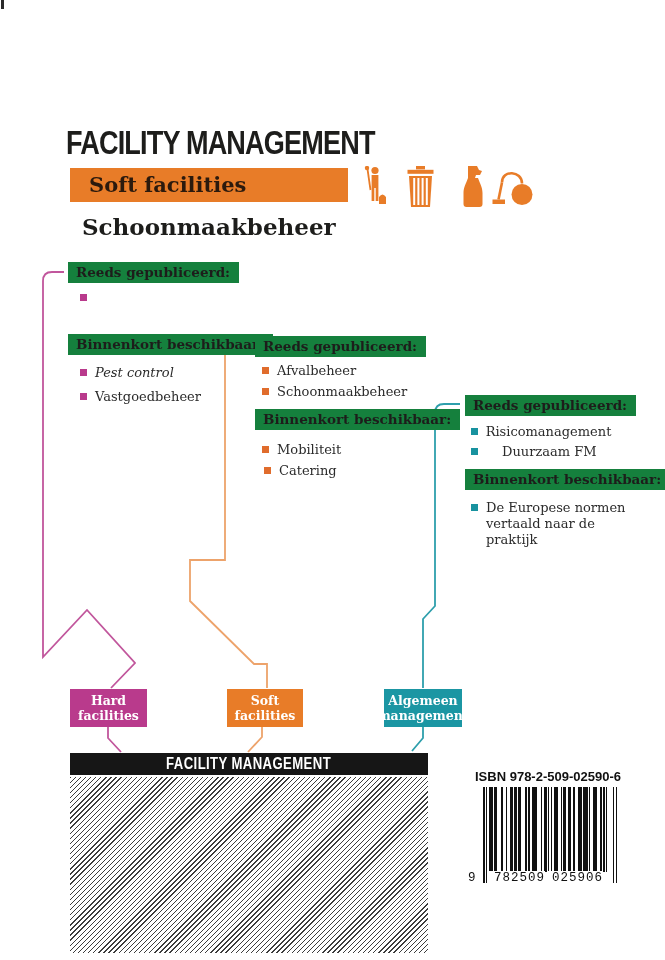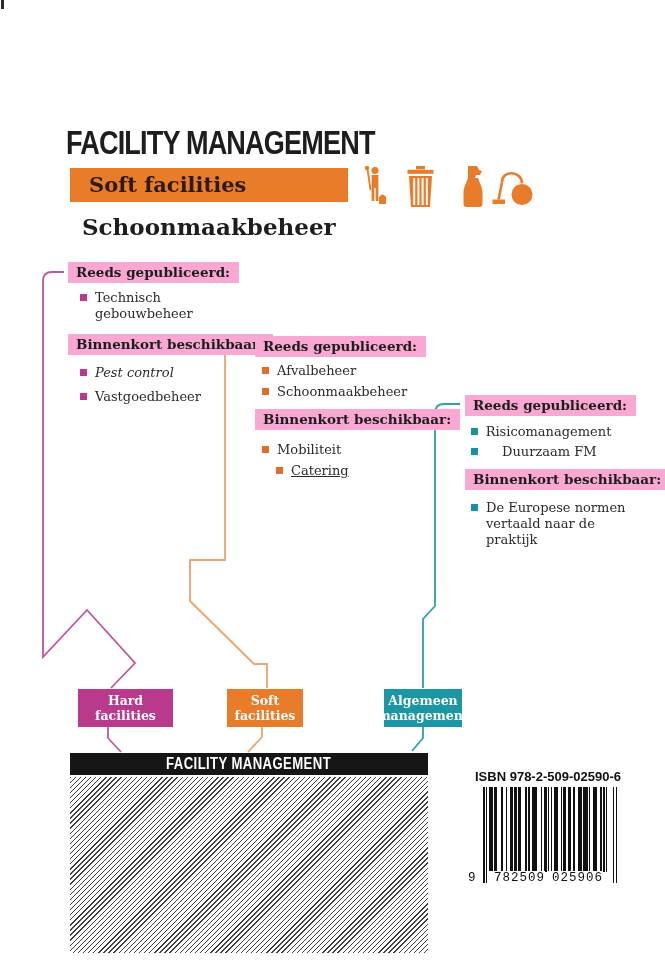--- a/index.html
+++ b/index.html
@@ -16,21 +16,21 @@
   .banner{left:70px;top:168px;width:278px;height:34px;background:#e87c28;}
   .banner span{display:block;padding-left:19px;line-height:34px;font-size:21px;
     font-weight:bold;color:#2c1a0d;}
 
   .book-title{left:82px;top:213px;font-size:23px;font-weight:bold;color:#1d1d1b;}
 
   
   .icon{top:166px;height:41px;}
 
   
-  .hdr{background:#f9a8d4;color:#1d1d1b;font-size:13.5px;font-weight:bold;
+  .hdr{background:#15803d;color:#1d1d1b;font-size:13.5px;font-weight:bold;
     padding:2px 9px 3px 8px;white-space:nowrap;}
 
   
   .item{display:flex;gap:8px;font-size:13px;color:#2b2b2b;line-height:1.22;}
   .bullet{flex:0 0 7px;width:7px;height:7px;margin-top:4px;}
   .b-magenta{background:#b93a8c;}
   .b-orange{background:#e06c2c;}
   .b-teal{background:#18929f;}
 
   
@@ -112,21 +112,20 @@
       <path stroke="#eda36b" d="M 248,346 H 234 Q 225,346 225,355 V 560 H 190 V 601 L 254,664 H 267 V 688"></path>
       <path stroke="#eda36b" d="M 262,727 V 737 L 248,752"></path>
       <path stroke="#2e9fac" d="M 460,404 H 444 Q 435,404 435,413 V 606 L 423,619 V 688"></path>
       <path stroke="#2e9fac" d="M 423,727 V 738 L 412,751"></path>
     </g>
   </svg>
 
   <div class="abs hdr" style="left:68px;top:262px;">Reeds gepubliceerd:</div>
   <div class="abs item" style="left:80px;top:290px;width:118px;">
     <span class="bullet b-magenta"></span>
-    <span>Technisch gebouwbeheer</span>
   </div>
   <div class="abs hdr" style="left:68px;top:334px;">Binnenkort beschikbaar:</div>
   <div class="abs item" style="left:80px;top:365px;width:140px;font-style:italic;">
     <span class="bullet b-magenta"></span>
     <span>Pest control</span>
   </div>
   <div class="abs item" style="left:80px;top:389px;width:140px;">
     <span class="bullet b-magenta"></span>
     <span>Vastgoedbeheer</span>
   </div>
@@ -138,41 +137,41 @@
   </div>
   <div class="abs item" style="left:262px;top:384px;width:150px;">
     <span class="bullet b-orange"></span>
     <span>Schoonmaakbeheer</span>
   </div>
   <div class="abs hdr" style="left:255px;top:409px;">Binnenkort beschikbaar:</div>
   <div class="abs item" style="left:262px;top:442px;width:150px;">
     <span class="bullet b-orange"></span>
     <span>Mobiliteit</span>
   </div>
-  <div class="abs item" style="left:276px;top:463px;width:150px;text-decoration:underline;">
+  <div class="abs item" style="left:264px;top:463px;width:150px;">
     <span class="bullet b-orange"></span>
     <span>Catering</span>
   </div>
 
   <div class="abs hdr" style="left:465px;top:395px;">Reeds gepubliceerd:</div>
   <div class="abs item" style="left:461px;top:424px;width:160px;justify-content:center;">
     <span class="bullet b-teal"></span>
     <span>Risicomanagement</span>
   </div>
   <div class="abs item" style="left:471px;top:444px;width:160px;gap:24px;">
     <span class="bullet b-teal"></span>
     <span>Duurzaam FM</span>
   </div>
   <div class="abs hdr" style="left:465px;top:469px;">Binnenkort beschikbaar:</div>
   <div class="abs item" style="left:471px;top:500px;width:165px;">
     <span class="bullet b-teal"></span>
     <span>De Europese normen vertaald naar de praktijk</span>
   </div>
 
-  <div class="abs cat-box box-magenta" style="left:78px;top:689px;width:95px;justify-content:center;">
+  <div class="abs cat-box box-magenta" style="left:70px;top:689px;width:77px;justify-content:center;">
     <span>Hard facilities</span>
   </div>
   <div class="abs cat-box box-orange" style="left:227px;top:689px;width:76px;">
     <span>Soft facilities</span>
   </div>
   <div class="abs cat-box box-teal" style="left:384px;top:689px;width:78px;">
     <span>Algemeen management</span>
   </div>
 
   <div class="abs footer-bar">

